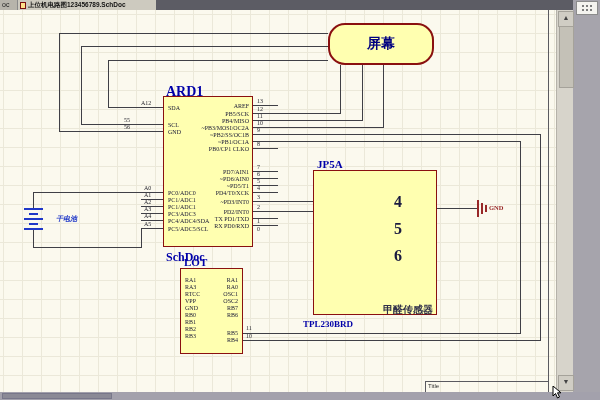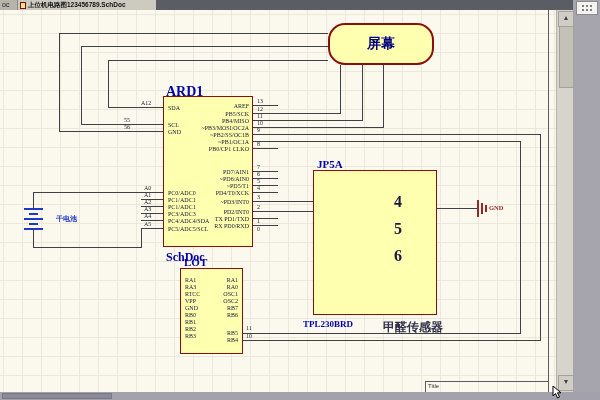--- a/index.html
+++ b/index.html
@@ -27,21 +27,21 @@
   .desig{position:absolute;color:#0000a8;font-weight:bold;white-space:nowrap;}
   .pin{position:absolute;font-size:6px;line-height:7px;color:#20203a;white-space:nowrap;}
   .pin.r{text-align:right;}
   
   #screen-block{border-width:2px;}
   #screen-label{position:absolute;left:0;right:0;top:10px;text-align:center;font-size:14px;font-weight:bold;color:#000080;}
   
   .bignum{position:absolute;left:74px;width:20px;font-size:16px;font-weight:bold;color:#1a1a40;text-align:center;}
   
   .bat{position:absolute;background:#2038c8;height:2px;}
-  #battery-label{position:absolute;font-size:7px;color:#2038c8;font-weight:bold;white-space:nowrap;}
+  #battery-label{position:absolute;font-size:7px;color:#2038c8;font-weight:bold;white-space:nowrap;font-style:italic;}
   
   .gnd-bar{position:absolute;background:#982828;width:2px;}
   #gnd-label{position:absolute;font-size:6.5px;font-weight:bold;color:#982828;}
   
   .sheetline{position:absolute;background:#5a5a60;}
   #title-label{position:absolute;font-size:6px;color:#333;font-family:"Liberation Sans",sans-serif;}
   
   #vscroll{position:absolute;left:556px;top:10px;width:17px;height:382px;background:#d7d4cb;border-left:1px solid #b5b2a9;box-sizing:border-box;}
   .sb-btn{position:absolute;left:1px;width:14px;height:14px;background:#d0cdc4;border:1px solid #a5a29a;font-size:7px;line-height:13px;text-align:center;color:#444;}
   #vthumb{position:absolute;left:2px;top:16px;width:13px;height:60px;background:#c4c1b7;border:1px solid #a5a29a;}
@@ -176,21 +176,21 @@
     </div>
     <div class="desig" style="left:166px;top:240px;font-size:12px;">SchDoc</div>
 
     <div class="desig" style="left:317px;top:148px;font-size:11px;">JP5A</div>
     <div class="comp" style="left:313px;top:160px;width:124px;height:145px;">
       <span class="bignum" style="top:22px;">4</span>
       <span class="bignum" style="top:49px;">5</span>
       <span class="bignum" style="top:76px;">6</span>
     </div>
     <div class="desig" style="left:303px;top:309px;font-size:9px;">TPL230BRD</div>
-    <div class="desig" style="left:383px;top:309px;font-size:12px;color:#30304a;">甲醛传感器</div>
+    <div class="desig" style="left:383px;top:293px;font-size:10px;color:#30304a;">甲醛传感器</div>
 
     <div class="desig" style="left:184px;top:246px;font-size:11px;">LOT</div>
     <div class="comp" style="left:180px;top:258px;width:63px;height:86px;">
       <span class="pin" style="left:4px;top:8px;">RA1</span>
       <span class="pin" style="left:4px;top:15px;">RA3</span>
       <span class="pin" style="left:4px;top:22px;">RTCC</span>
       <span class="pin" style="left:4px;top:29px;">VPP</span>
       <span class="pin" style="left:4px;top:36px;">GND</span>
       <span class="pin" style="left:4px;top:43px;">RB0</span>
       <span class="pin" style="left:4px;top:50px;">RB1</span>

